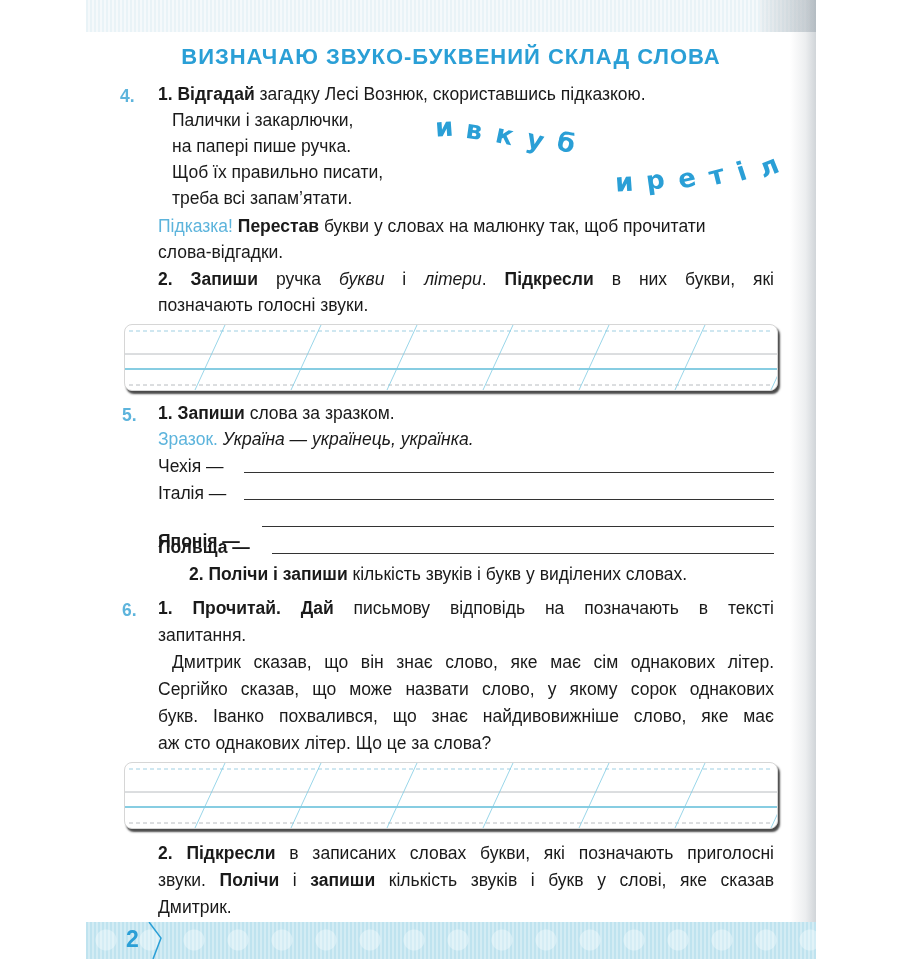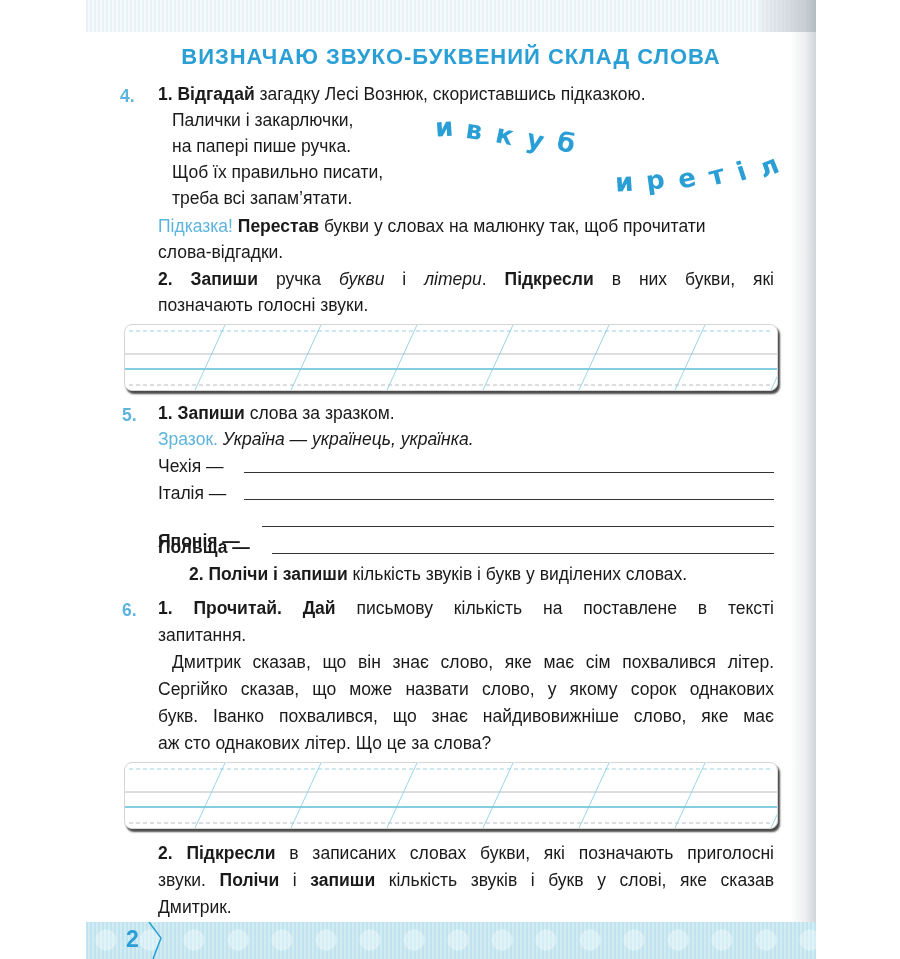--- a/index.html
+++ b/index.html
@@ -149,27 +149,27 @@
 <div class="t" style="left:158px; top:534px; font-weight:bold;">Польща —</div>
 <div class="answer-line" style="left:272px; top:553px; width:502px;"></div>
 
 <div class="t" style="left:158px; top:561px;margin-left:31px;">
   <b>2. Полічи</b><b> і </b><b>запиши</b><span> кількість звуків і букв у виділених словах.</span>
 </div>
 
 <div class="num" style="left:122px; top:600px;">6.</div>
 <div class="t" style="left:158px; top:595px; width:616px;">
   <div class="just">
-    <b>1. Прочитай.</b><b> Дай</b><span> письмову кількість на поставлене в тексті</span>
+    <b>1. Прочитай.</b><b> Дай</b><span> письмову відповідь на позначають в тексті</span>
   </div>
 </div>
 <div class="t" style="left:158px; top:622px;">запитання.</div>
 
 <div class="t" style="left:158px; top:649px; width:616px;">
-    <div class="just" style="padding-left:14px;">Дмитрик сказав, що він знає слово, яке має сім похвалився літер.</div>
+    <div class="just" style="padding-left:14px;">Дмитрик сказав, що він знає слово, яке має сім однакових літер.</div>
   </div>
 <div class="t" style="left:158px; top:676px; width:616px;">
     <div class="just">Сергійко сказав, що може назвати слово, у якому сорок однакових</div>
   </div>
 <div class="t" style="left:158px; top:703px; width:616px;">
     <div class="just">букв. Іванко похвалився, що знає найдивовижніше слово, яке має</div>
   </div>
 <div class="t" style="left:158px; top:730px;">аж сто однакових літер. Що це за слова?</div>
 
 <div class="writing-box" style="top:762px;">

